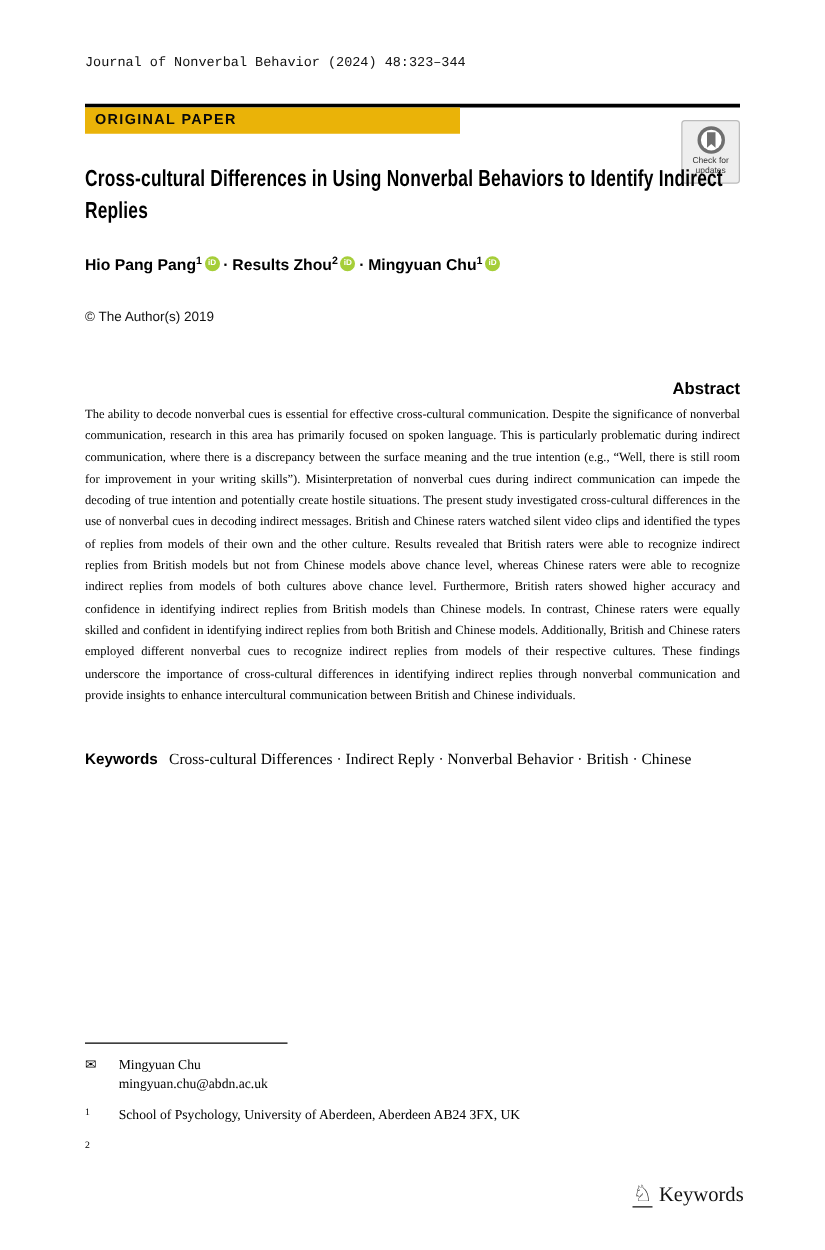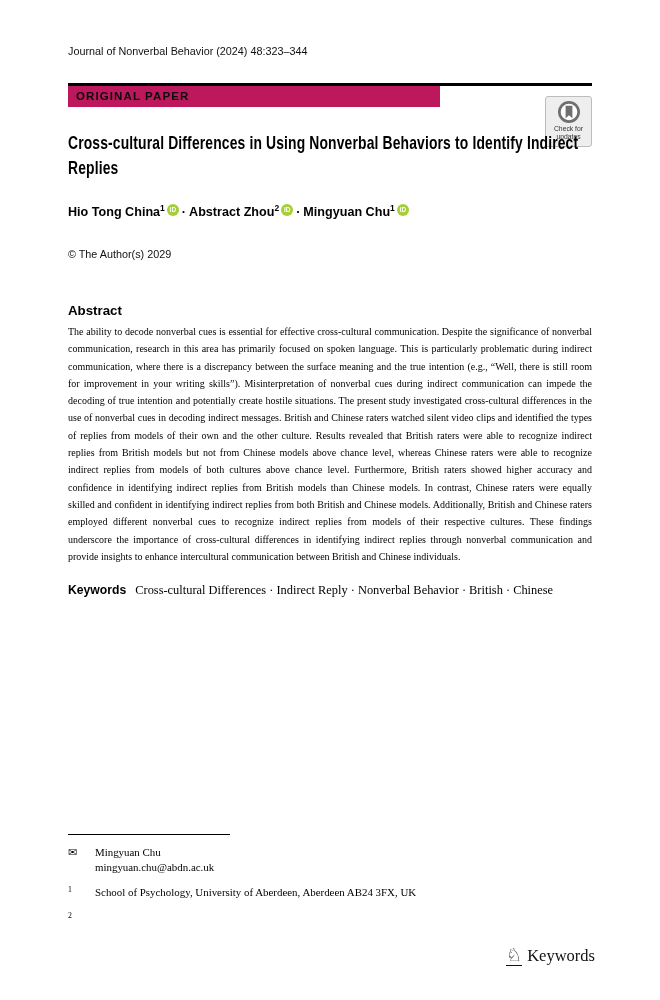--- a/index.html
+++ b/index.html
@@ -4,26 +4,26 @@
 <style>
   html,body { margin:0; padding:0; }
   body {
     width:660px; height:1000px; position:relative; background:#ffffff;
     color:#000; font-family:"Liberation Serif", serif; overflow:hidden;
   }
   .abs { position:absolute; }
 
   
   #header { top:44px; left:68px; width:524px;
-    font-family:Liberation Sans, sans-serif; font-size:10.8px; line-height:14.5px; color:#111; }
+    font-family:Liberation Mono, monospace; font-size:10.8px; line-height:14.5px; color:#111; }
 
   
   #banner-wrap { top:83px; left:68px; width:524px; }
   #banner-rule { height:3px; background:#000; }
-  #banner { width:372px; height:21px; background:#be185d;
+  #banner { width:300px; height:21px; background:#eab308;
     font-family:"Liberation Sans", sans-serif; font-weight:700; font-size:11.5px;
     letter-spacing:1.1px; line-height:21px; padding-left:8px; box-sizing:border-box; color:#0a0a0a; }
 
   
   #badge { top:96px; left:545px; width:47px; height:51px; background:#eeeeee;
     border:1px solid #bcbcbc; border-radius:3px; box-sizing:border-box; text-align:center;
     font-family:"Liberation Sans", sans-serif; font-size:6.8px; line-height:7.6px;
     color:#333; padding-top:3px; cursor:pointer; }
   #badge svg { display:block; margin:0 auto 1px auto; }
 
@@ -42,23 +42,23 @@
     font-family:"Liberation Sans", sans-serif; cursor:pointer; }
   .author-sep { padding:0 3px; }
 
   
   #dates { top:247px; left:68px; width:524px;
     font-family:"Liberation Sans", sans-serif; font-size:10.8px; line-height:14.5px; color:#111; }
 
   
   #abstract { top:303px; left:68px; width:524px; }
   #abstract-heading { font-family:"Liberation Sans", sans-serif; font-weight:700;
-    font-size:13.3px; margin:0 0 5px 0; }
+    font-size:13.3px; margin:0 0 5px 0;text-align:right; }
   #abstract-text { margin:0; font-size:10px; line-height:17.3px; text-align:justify; }
-  #keywords { margin-top:17px; font-size:12.4px; line-height:17.3px; text-align:justify; }
+  #keywords { margin-top:34px; font-size:12.4px; line-height:17.3px; text-align:justify; }
   #keywords-heading { font-family:"Liberation Sans", sans-serif; font-weight:700;
     font-size:12.2px; padding-right:9px; }
 
   
   #footnotes { top:834px; left:68px; width:524px; font-size:10.9px; line-height:14.5px; }
   #fn-rule { width:162px; border-top:1.2px solid #000; margin-bottom:10px; }
   .fn-row { display:flex; }
   .fn-col-icon { width:27px; flex:0 0 27px; font-size:11px; }
   .affil-row { display:flex; margin-top:11px; }
   .affsup { width:27px; flex:0 0 27px; font-size:7.8px; position:relative; top:-2px; }
@@ -85,24 +85,24 @@
     <circle cx="12" cy="12" r="11" fill="#6f6f6f"></circle>
     <circle cx="12" cy="12" r="8.3" fill="#ffffff"></circle>
     <path d="M8.6 5.8 h6.8 v12.4 l-3.4 -3 l-3.4 3 z" fill="#6f6f6f"></path>
   </svg>
   <div>Check for</div>
   <div>updates</div>
 </div>
 
 <h1 id="title" class="abs" style="margin:0;">Cross-cultural Differences in Using Nonverbal Behaviors to Identify Indirect Replies</h1>
 
-<div id="authors" class="abs"><span><span>Hio Tong China</span><sup>1</sup><span class="orcid">iD</span></span><span class="author-sep">·</span><span><span>Abstract Zhou</span><sup>2</sup><span class="orcid">iD</span></span><span class="author-sep">·</span><span><span>Mingyuan Chu</span><sup>1</sup><span class="orcid">iD</span></span></div>
+<div id="authors" class="abs"><span><span>Hio Pang Pang</span><sup>1</sup><span class="orcid">iD</span></span><span class="author-sep">·</span><span><span>Results Zhou</span><sup>2</sup><span class="orcid">iD</span></span><span class="author-sep">·</span><span><span>Mingyuan Chu</span><sup>1</sup><span class="orcid">iD</span></span></div>
 
 <div id="dates" class="abs">
-  <div>© The Author(s) 2029</div>
+  <div>© The Author(s) 2019</div>
 </div>
 
 <div id="abstract" class="abs">
   <h2 id="abstract-heading">Abstract</h2>
   <p id="abstract-text">The ability to decode nonverbal cues is essential for effective cross-cultural communication. Despite the significance of nonverbal communication, research in this area has primarily focused on spoken language. This is particularly problematic during indirect communication, where there is a discrepancy between the surface meaning and the true intention (e.g., “Well, there is still room for improvement in your writing skills”). Misinterpretation of nonverbal cues during indirect communication can impede the decoding of true intention and potentially create hostile situations. The present study investigated cross-cultural differences in the use of nonverbal cues in decoding indirect messages. British and Chinese raters watched silent video clips and identified the types of replies from models of their own and the other culture. Results revealed that British raters were able to recognize indirect replies from British models but not from Chinese models above chance level, whereas Chinese raters were able to recognize indirect replies from models of both cultures above chance level. Furthermore, British raters showed higher accuracy and confidence in identifying indirect replies from British models than Chinese models. In contrast, Chinese raters were equally skilled and confident in identifying indirect replies from both British and Chinese models. Additionally, British and Chinese raters employed different nonverbal cues to recognize indirect replies from models of their respective cultures. These findings underscore the importance of cross-cultural differences in identifying indirect replies through nonverbal communication and provide insights to enhance intercultural communication between British and Chinese individuals.</p>
   <p id="keywords" style="margin-bottom:0;">
     <span id="keywords-heading">Keywords</span><span>Cross-cultural Differences · Indirect Reply · Nonverbal Behavior · British · Chinese</span>
   </p>
 </div>
 

